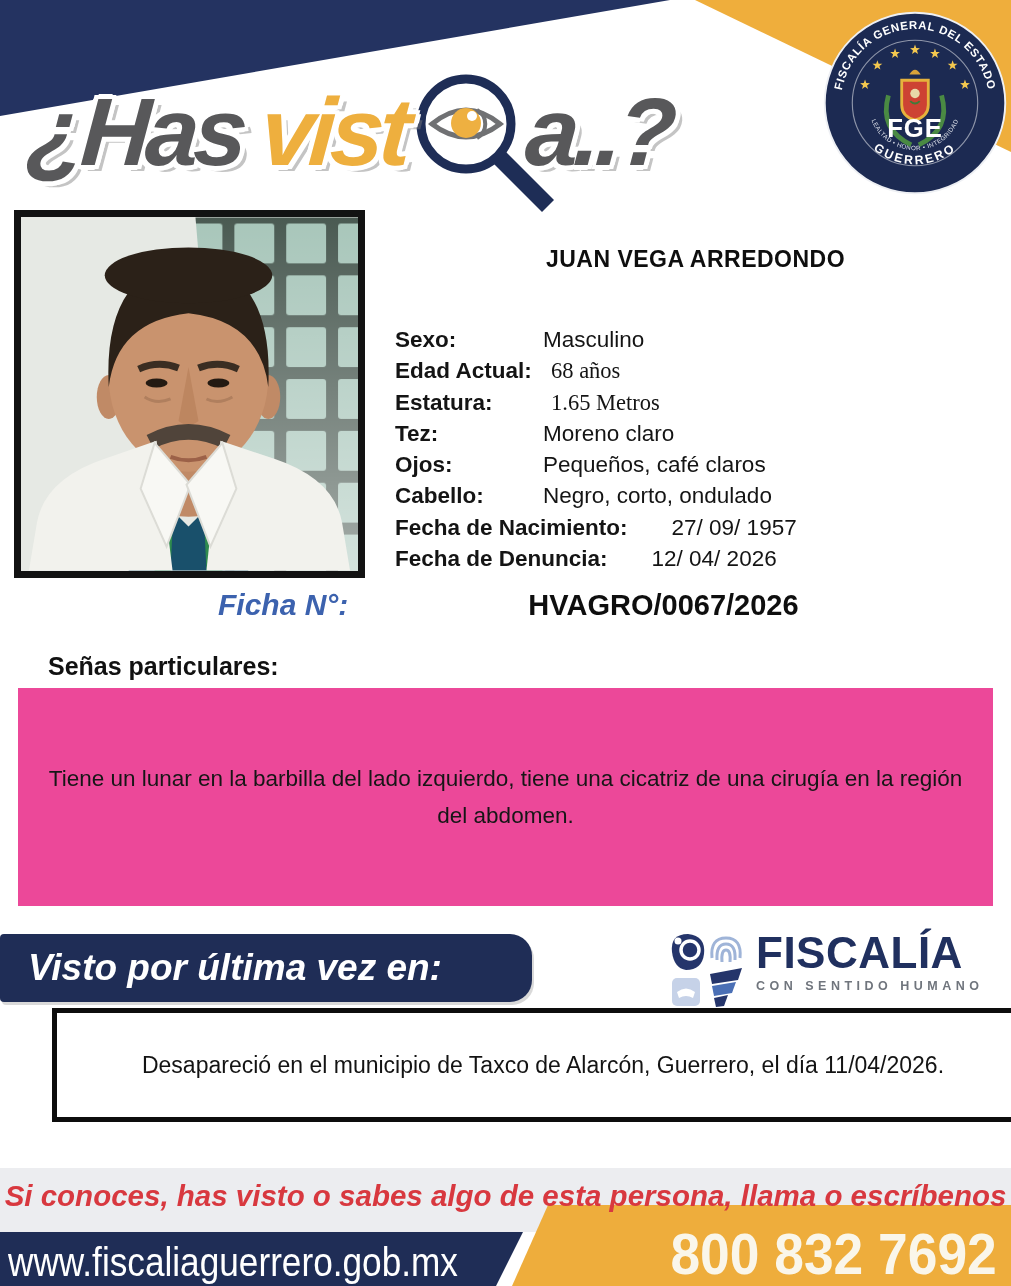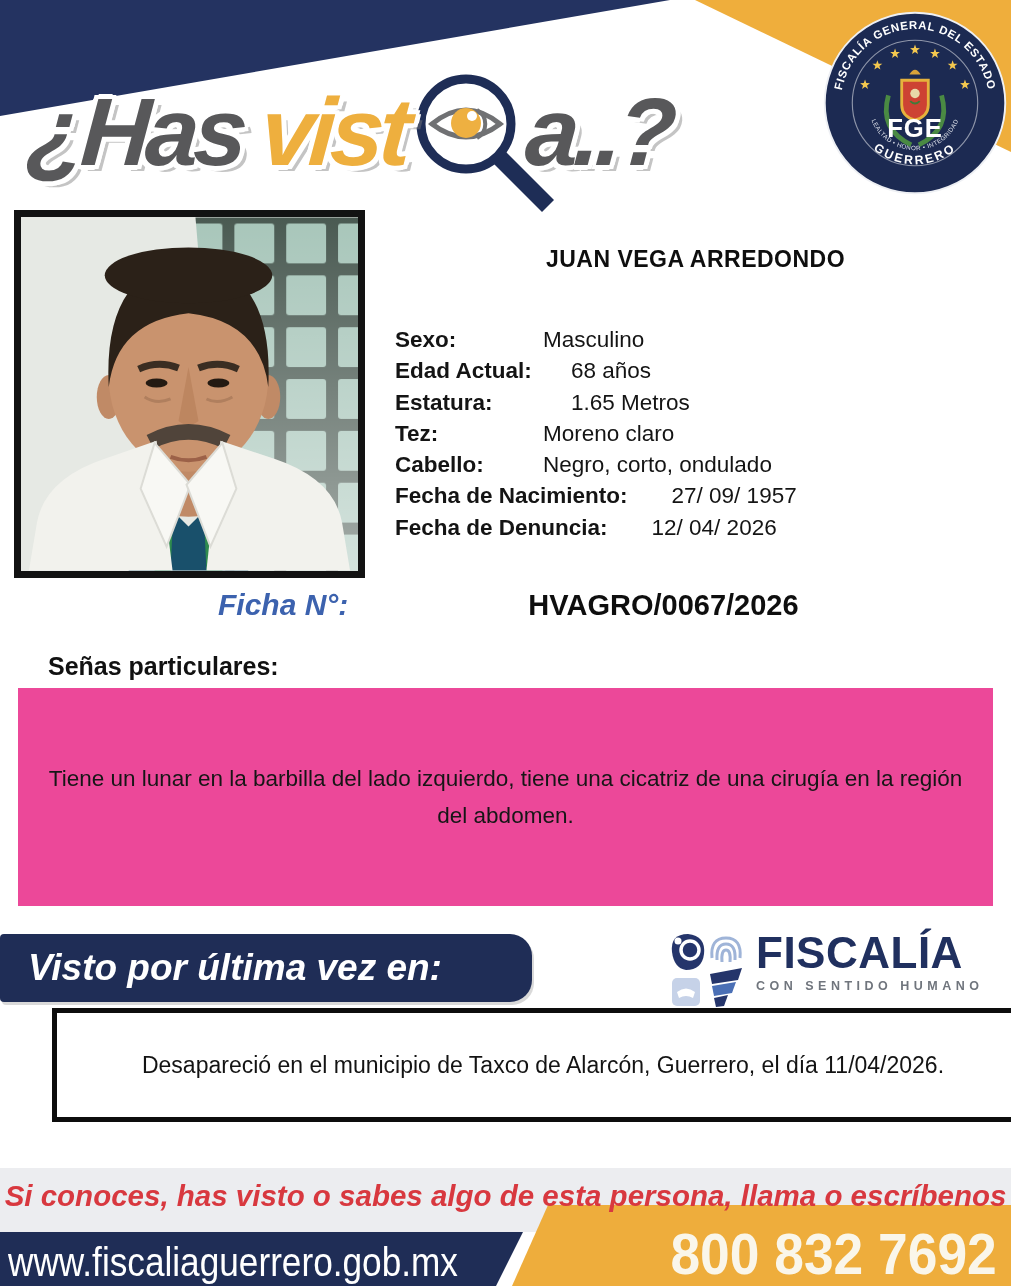--- a/index.html
+++ b/index.html
@@ -23,21 +23,21 @@
 
   
   .photo-frame{position:absolute;left:14px;top:210px;width:337px;height:354px;border:7px solid #121212;background:#e6e9e4;}
 
   
   .person-name{position:absolute;left:380px;top:246px;width:631px;text-align:center;
     font-size:23px;font-weight:bold;color:#0e0e0e;letter-spacing:.5px;}
   .fields{position:absolute;left:395px;top:327px;}
   .field-row{display:flex;align-items:baseline;height:31.3px;font-size:22.5px;color:#141414;}
   .field-label{font-weight:bold;min-width:148px;}
-  .indent .field-value{margin-left:28px;}
+  .indent .field-value{margin-left:8px;font-family:Liberation Serif, serif;}
   .date-row .field-value{margin-left:44px;}
   .ficha-row{position:absolute;left:218px;top:588px;display:flex;align-items:baseline;gap:40px;}
   .ficha-label{color:#3c62ae;font-style:italic;font-weight:bold;font-size:30px;}
   .ficha-value{margin-left:140px;font-weight:bold;font-size:29px;color:#0e0e0e;}
 
   
   .senas-heading{position:absolute;left:48px;top:652px;font-size:25px;font-weight:bold;color:#111;}
   .senas-box{position:absolute;left:18px;top:688px;width:975px;height:218px;background:#ec4899;
     display:flex;align-items:center;justify-content:center;}
   .senas-box p{margin:0;width:930px;text-align:center;font-size:22.5px;line-height:37px;color:#161616;}
@@ -181,20 +181,24 @@
     </div>
     <div class="field-row indent">
       <span class="field-label">Estatura:</span>
       <span class="field-value">1.65 Metros</span>
     </div>
     <div class="field-row">
       <span class="field-label">Tez:</span>
       <span class="field-value">Moreno claro</span>
     </div>
     <div class="field-row">
+      <span class="field-label">Ojos:</span>
+      <span class="field-value">Pequeños, café claros</span>
+    </div>
+    <div class="field-row">
       <span class="field-label">Cabello:</span>
       <span class="field-value">Negro, corto, ondulado</span>
     </div>
     <div class="field-row date-row">
       <span class="field-label">Fecha de Nacimiento:</span>
       <span class="field-value">27/ 09/ 1957</span>
     </div>
     <div class="field-row date-row">
       <span class="field-label">Fecha de Denuncia:</span>
       <span class="field-value">12/ 04/ 2026</span>

